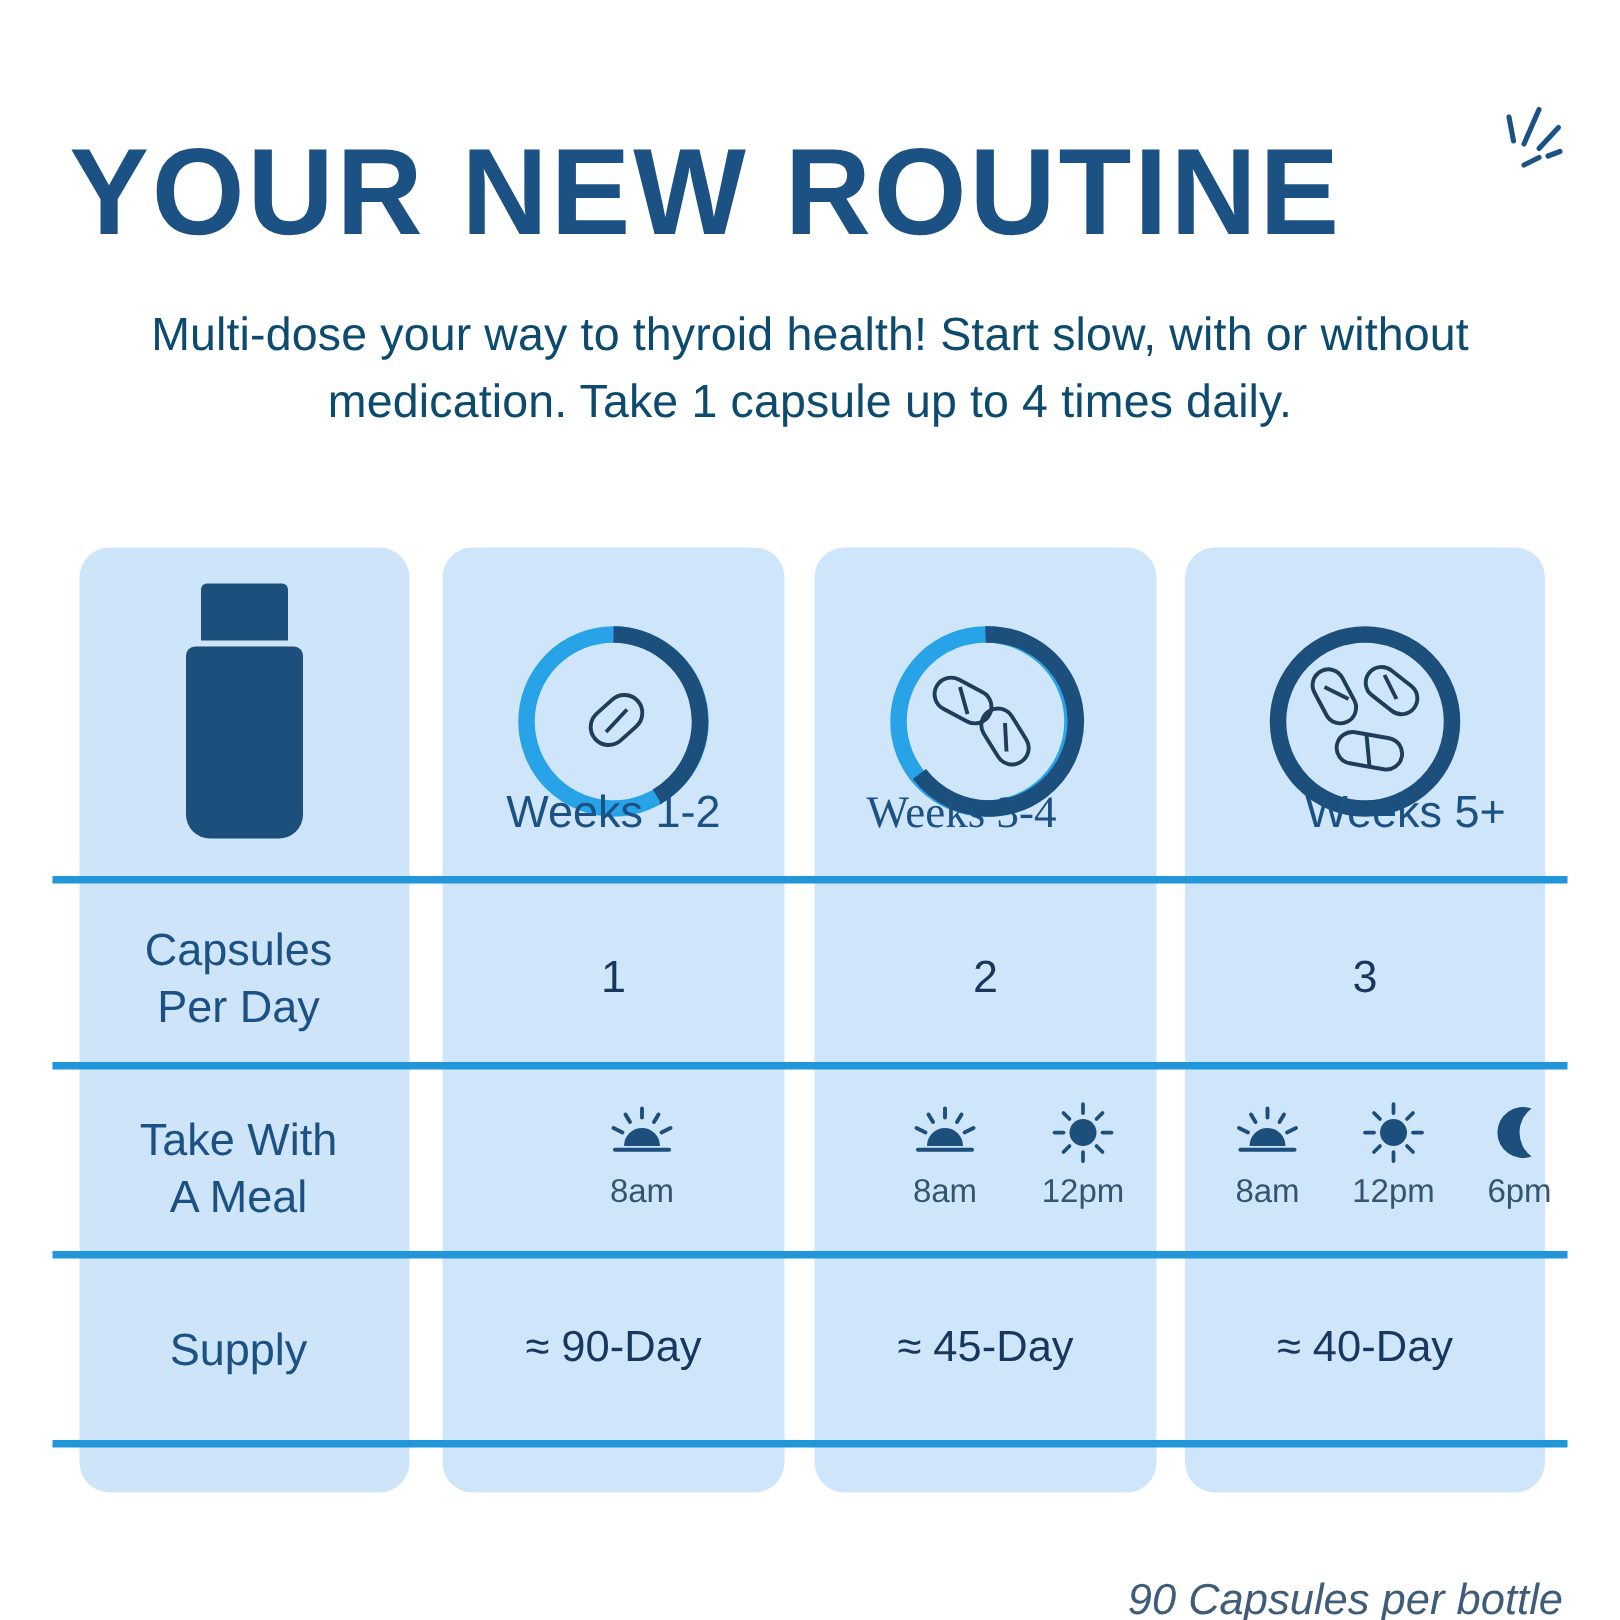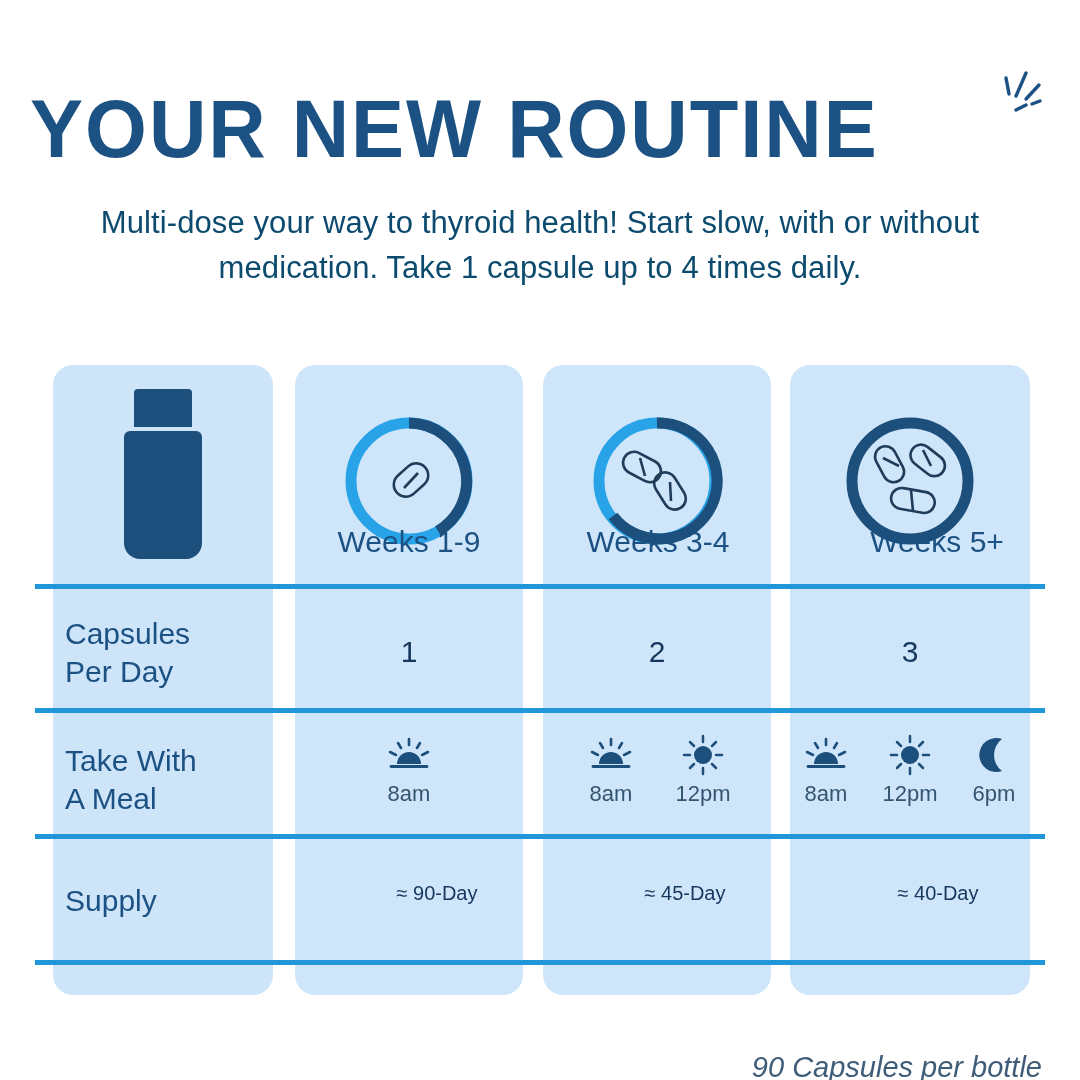--- a/index.html
+++ b/index.html
@@ -9,21 +9,21 @@
     font-family:"Liberation Sans", sans-serif;
     overflow:hidden;
     position:relative;
   }
   
   .header{
     position:absolute;left:0;top:0;width:1080px;
   }
   .title-wrap{
     position:absolute;left:0;top:88px;width:908px;
-    text-align:center;
+    text-align:right;
   }
   .title{
     display:inline-block;
     font-family:"Liberation Sans", sans-serif;
     font-weight:bold;
     font-size:82px;
     letter-spacing:2px;
     color:#1c5183;
     line-height:1;
     transform:scaleX(0.97);
@@ -77,50 +77,52 @@
   .ring-cell.c2{left:543px;width:228px;}
   .ring-cell.c3{left:790px;width:240px;}
 
   .col-label{
     position:absolute;top:525px;height:46px;
     text-align:center;
     font-size:30px;color:#1c5183;
     font-family:"Liberation Sans", sans-serif;
   }
   .col-label.c1{left:295px;width:228px;}
-  .col-label.c2{left:542px;width:232px;}
+  .col-label.c2{left:525px;width:232px;font-family:Liberation Serif, serif;}
   .col-label.c3{left:790px;width:240px;padding-left:27px;}
 
   
   .rowlabel{
-    position:absolute;left:65px;width:220px;
+    position:absolute;left:49px;width:220px;
+    text-align:center;
     font-size:30px;line-height:38px;color:#1c5183;
     font-family:"Liberation Sans", sans-serif;
   }
   .rl0{top:615px;}
   .rl1{top:742px;}
   .rl2{top:882px;}
 
   .cellval{
     position:absolute;
     text-align:center;
     font-size:28px;color:#17375e;
     font-family:"Liberation Sans", sans-serif;
   }
   .v-c1{left:295px;width:228px;}
   .v-c2{left:543px;width:228px;}
   .v-c3{left:790px;width:240px;}
   .r-dose{top:635px;font-size:30px;}
-  .r-supply{top:882px;font-size:20px;padding-left:28px;}
+  .r-supply{top:882px;font-size:29px;}
 
   
   .timerow{
     position:absolute;top:735px;height:80px;
     display:flex;align-items:flex-start;justify-content:center;
     gap:30px;
+    padding-left:19px;
   }
   .timerow.c1{left:295px;width:228px;}
   .timerow.c2{left:543px;width:228px;}
   .timerow.c3{left:790px;width:240px;gap:22px;}
   .timeitem{
     display:flex;flex-direction:column;align-items:center;width:62px;
   }
   .timeicon{height:40px;display:flex;align-items:center;justify-content:center;}
   .timetext{
     margin-top:6px;font-size:22px;color:#35546f;
@@ -212,21 +214,21 @@
         <rect x="36" y="48" width="38" height="21" rx="10.5" transform="rotate(62 55 58)"></rect>
         <line x1="48" y1="52" x2="64" y2="60"></line>
         <rect x="74" y="44" width="38" height="21" rx="10.5" transform="rotate(38 93 54)"></rect>
         <line x1="88" y1="44" x2="96" y2="60"></line>
         <rect x="56" y="84" width="44" height="21" rx="10.5" transform="rotate(10 78 94)"></rect>
         <line x1="76" y1="84" x2="78" y2="105"></line>
       </g>
     </svg>
   </div>
 
-  <div class="col-label c1">Weeks 1-9</div>
+  <div class="col-label c1">Weeks 1-2</div>
   <div class="col-label c2">Weeks 3-4</div>
   <div class="col-label c3">Weeks 5+</div>
 
   <div class="rowlabel rl0">
     <div>Capsules</div>
     <div>Per Day</div>
   </div>
   <div class="rowlabel rl1">
     <div>Take With</div>
     <div>A Meal</div>

